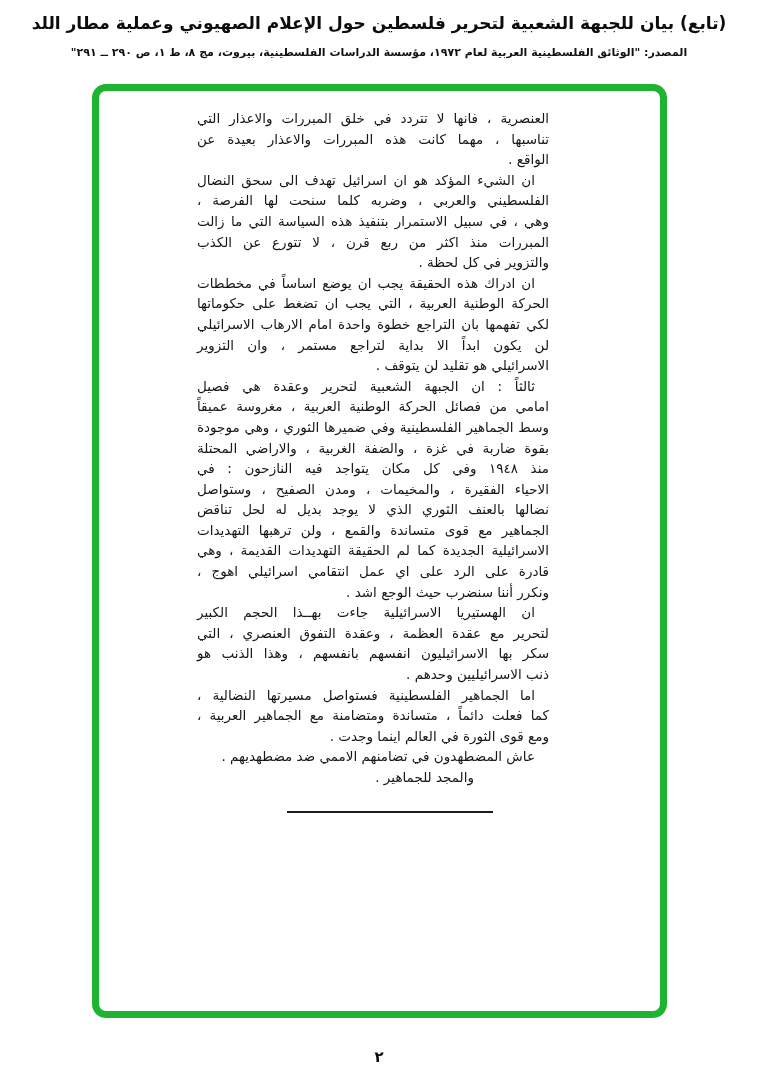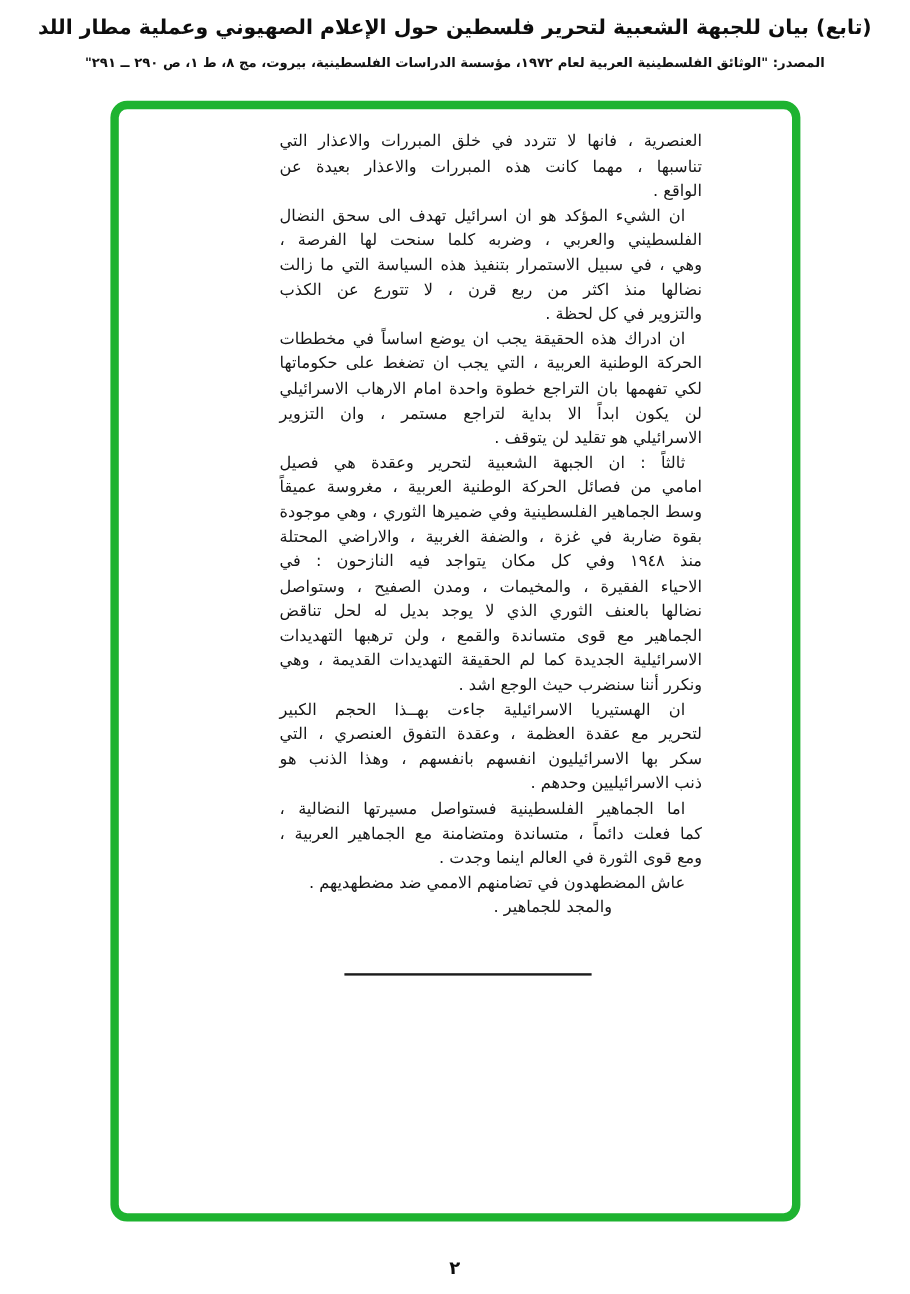--- a/index.html
+++ b/index.html
@@ -68,43 +68,44 @@
     color: #0d0d0d;
   }
 </style>
 </head>
 <body>
 
 <div class="header-title">(تابع) بيان  للجبهة الشعبية لتحرير فلسطين حول الإعلام الصهيوني وعملية مطار اللد</div>
 <div class="header-source">المصدر: "الوثائق الفلسطينية العربية لعام ١٩٧٢، مؤسسة الدراسات الفلسطينية، بيروت، مج ٨، ط ١، ص ٢٩٠ ــ ٢٩١"</div>
 
 <div class="green-frame" style="border-color: rgb(30, 179, 48);">
-  <div class="text-column" id="text-column" style="color: rgb(22, 22, 22); margin-left: 36px;">
+  <div class="text-column" id="text-column" style="color: rgb(22, 22, 22);">
       <div class="line">العنصرية ، فانها لا تتردد في خلق المبررات والاعذار التي</div>
       <div class="line">تناسبها ، مهما كانت هذه المبررات والاعذار بعيدة عن</div>
       <div class="line last">الواقع .</div>
       <div class="line" style="padding-right: 14px;">ان الشيء المؤكد هو ان اسرائيل تهدف الى سحق النضال</div>
       <div class="line">الفلسطيني والعربي ، وضربه كلما سنحت لها الفرصة ،</div>
       <div class="line">وهي ، في سبيل الاستمرار بتنفيذ هذه السياسة التي ما زالت</div>
-      <div class="line">نضالها منذ اكثر من ربع قرن ، لا تتورع عن الكذب</div>
+      <div class="line">المبررات منذ اكثر من ربع قرن ، لا تتورع عن الكذب</div>
       <div class="line last">والتزوير في كل لحظة .</div>
       <div class="line" style="padding-right: 14px;">ان ادراك هذه الحقيقة يجب ان يوضع اساساً في مخططات</div>
       <div class="line">الحركة الوطنية العربية ، التي يجب ان تضغط على حكوماتها</div>
       <div class="line">لكي تفهمها بان التراجع خطوة واحدة امام الارهاب الاسرائيلي</div>
       <div class="line">لن يكون ابداً الا بداية لتراجع مستمر ، وان التزوير</div>
       <div class="line last">الاسرائيلي هو تقليد لن يتوقف .</div>
       <div class="line" style="padding-right: 14px;">ثالثاً : ان الجبهة الشعبية لتحرير وعقدة هي فصيل</div>
       <div class="line">امامي من فصائل الحركة الوطنية العربية ، مغروسة عميقاً</div>
       <div class="line">وسط الجماهير الفلسطينية وفي ضميرها الثوري ، وهي موجودة</div>
       <div class="line">بقوة ضاربة في غزة ، والضفة الغربية ، والاراضي المحتلة</div>
       <div class="line">منذ ١٩٤٨ وفي كل مكان يتواجد فيه النازحون : في</div>
       <div class="line">الاحياء الفقيرة ، والمخيمات ، ومدن الصفيح ، وستواصل</div>
       <div class="line">نضالها بالعنف الثوري الذي لا يوجد بديل له لحل تناقض</div>
       <div class="line">الجماهير مع قوى متساندة والقمع ، ولن ترهبها التهديدات</div>
       <div class="line">الاسرائيلية الجديدة كما لم الحقيقة التهديدات القديمة ، وهي</div>
+      <div class="line">قادرة على الرد على اي عمل انتقامي اسرائيلي اهوج ،</div>
       <div class="line last">ونكرر أننا سنضرب حيث الوجع اشد .</div>
       <div class="line" style="padding-right: 14px;">ان الهستيريا الاسرائيلية جاءت بهــذا الحجم الكبير</div>
       <div class="line">لتحرير مع عقدة العظمة ، وعقدة التفوق العنصري ، التي</div>
       <div class="line">سكر بها الاسرائيليون انفسهم بانفسهم ، وهذا الذنب هو</div>
       <div class="line last">ذنب الاسرائيليين وحدهم .</div>
       <div class="line" style="padding-right: 14px;">اما الجماهير الفلسطينية فستواصل مسيرتها النضالية ،</div>
       <div class="line">كما فعلت دائماً ، متساندة ومتضامنة مع الجماهير العربية ،</div>
       <div class="line last">ومع قوى الثورة في العالم اينما وجدت .</div>
       <div class="line last" style="padding-right: 14px;">عاش المضطهدون في تضامنهم الاممي ضد مضطهديهم .</div>
       <div class="line last" style="padding-right: 75px; text-align: right;">والمجد للجماهير .</div>

